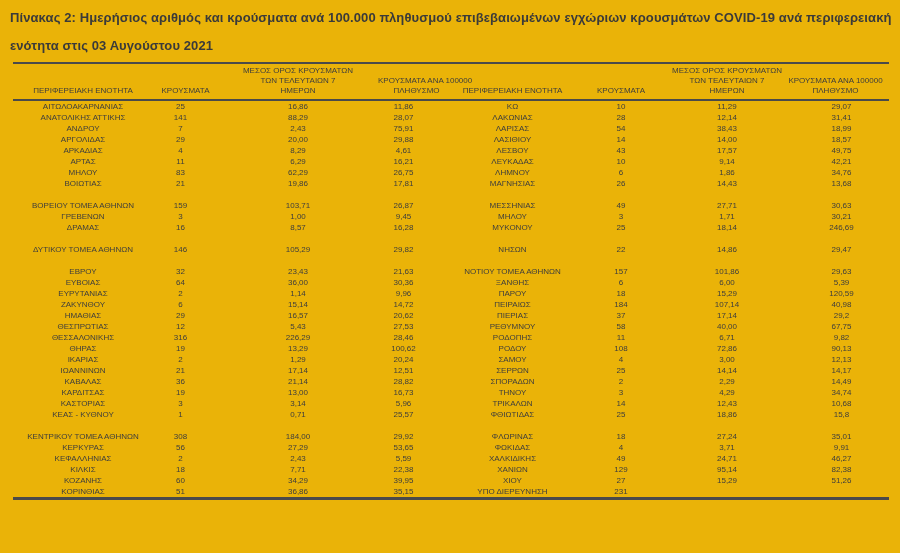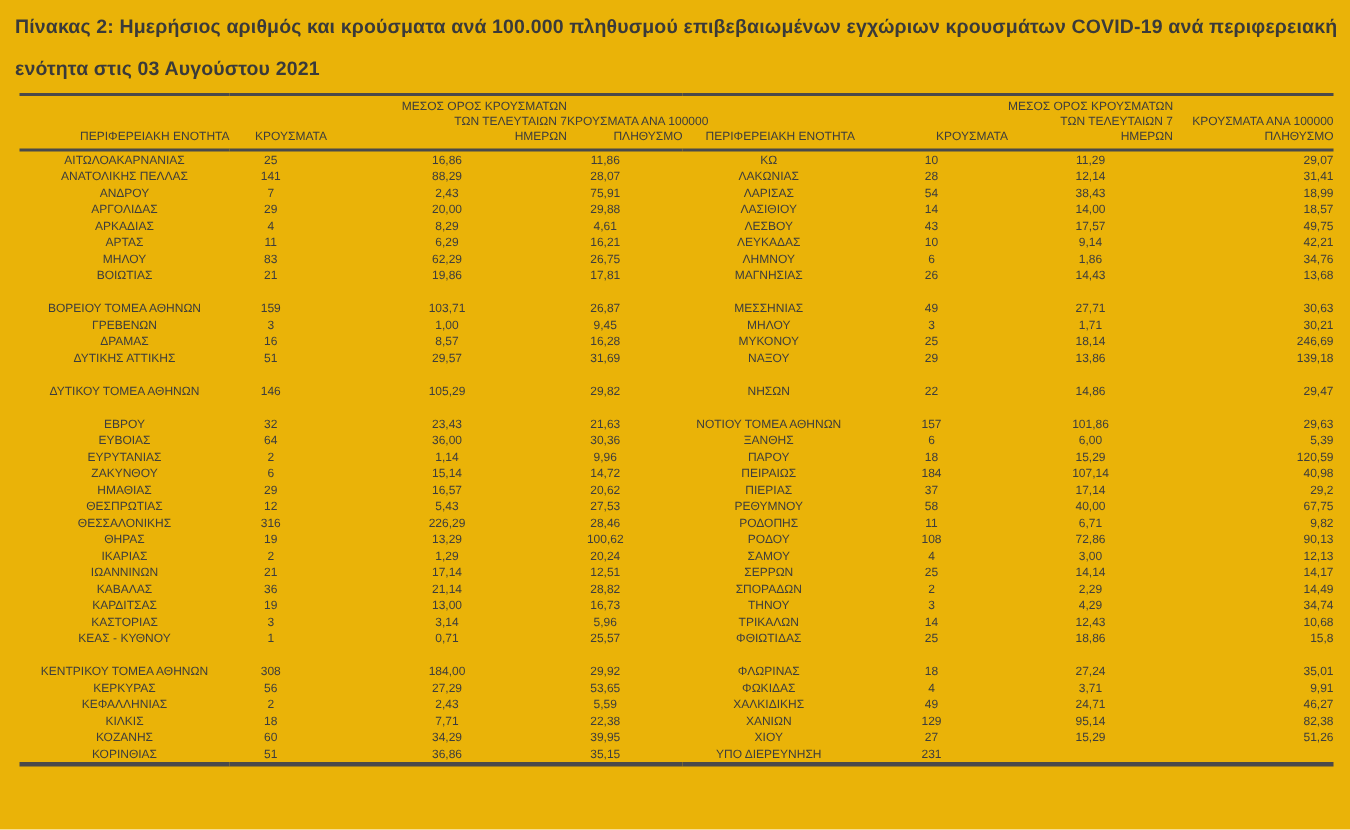--- a/index.html
+++ b/index.html
@@ -32,40 +32,40 @@
     table-layout: fixed;
     border-top: 2px solid #4a4a4a;
     border-bottom: 3px solid #4a4a4a;
   }
   thead tr { border-bottom: 2px solid #4a4a4a; }
   th {
     font-weight: 400;
     font-size: 8px;
     line-height: 10px;
     color: #3d3d3d;
-    text-align: right;
+    text-align: center;
     vertical-align: bottom;
     padding: 2px 0 3px 0;
     white-space: nowrap;
     overflow: visible;
   }
   td {
     font-size: 8px;
     line-height: 11px;
     height: 11px;
     color: #3d3d3d;
     text-align: center;
     padding: 0;
     white-space: nowrap;
     overflow: visible;
   }
   
   td:nth-child(2) { padding-right: 10px; }
   td:nth-child(4) { padding-right: 26px; }
-  td:nth-child(8) { padding-left: 12px; text-align: right; }
+  td:nth-child(8) { padding-left: 12px; }
 </style>
 </head>
 <body>
 
 <div class="page">
   <div class="title">Πίνακας 2: Ημερήσιος αριθμός και κρούσματα ανά 100.000 πληθυσμού επιβεβαιωμένων εγχώριων κρουσμάτων COVID-19 ανά περιφερειακή ενότητα στις 03 Αυγούστου 2021</div>
 
   <table class="covid-table">
     <colgroup>
       <col style="width:140px">
@@ -116,21 +116,21 @@
           <td>ΑΙΤΩΛΟΑΚΑΡΝΑΝΙΑΣ</td>
           <td>25</td>
           <td>16,86</td>
           <td>11,86</td>
           <td>ΚΩ</td>
           <td>10</td>
           <td>11,29</td>
           <td>29,07</td>
         </tr>
         <tr>
-          <td>ΑΝΑΤΟΛΙΚΗΣ ΠΕΛΛΑΣ</td>
+          <td>ΑΝΑΤΟΛΙΚΗΣ ΑΤΤΙΚΗΣ</td>
           <td>141</td>
           <td>88,29</td>
           <td>28,07</td>
           <td>ΛΑΚΩΝΙΑΣ</td>
           <td>28</td>
           <td>12,14</td>
           <td>31,41</td>
         </tr>
         <tr>
           <td>ΑΝΔΡΟΥ</td>
@@ -226,30 +226,20 @@
           <td>ΔΡΑΜΑΣ</td>
           <td>16</td>
           <td>8,57</td>
           <td>16,28</td>
           <td>ΜΥΚΟΝΟΥ</td>
           <td>25</td>
           <td>18,14</td>
           <td>246,69</td>
         </tr>
         <tr>
-          <td>ΔΥΤΙΚΗΣ ΑΤΤΙΚΗΣ</td>
-          <td>51</td>
-          <td>29,57</td>
-          <td>31,69</td>
-          <td>ΝΑΞΟΥ</td>
-          <td>29</td>
-          <td>13,86</td>
-          <td>139,18</td>
-        </tr>
-        <tr>
           <td></td>
           <td></td>
           <td></td>
           <td></td>
           <td></td>
           <td></td>
           <td></td>
           <td></td>
         </tr>
         <tr>

